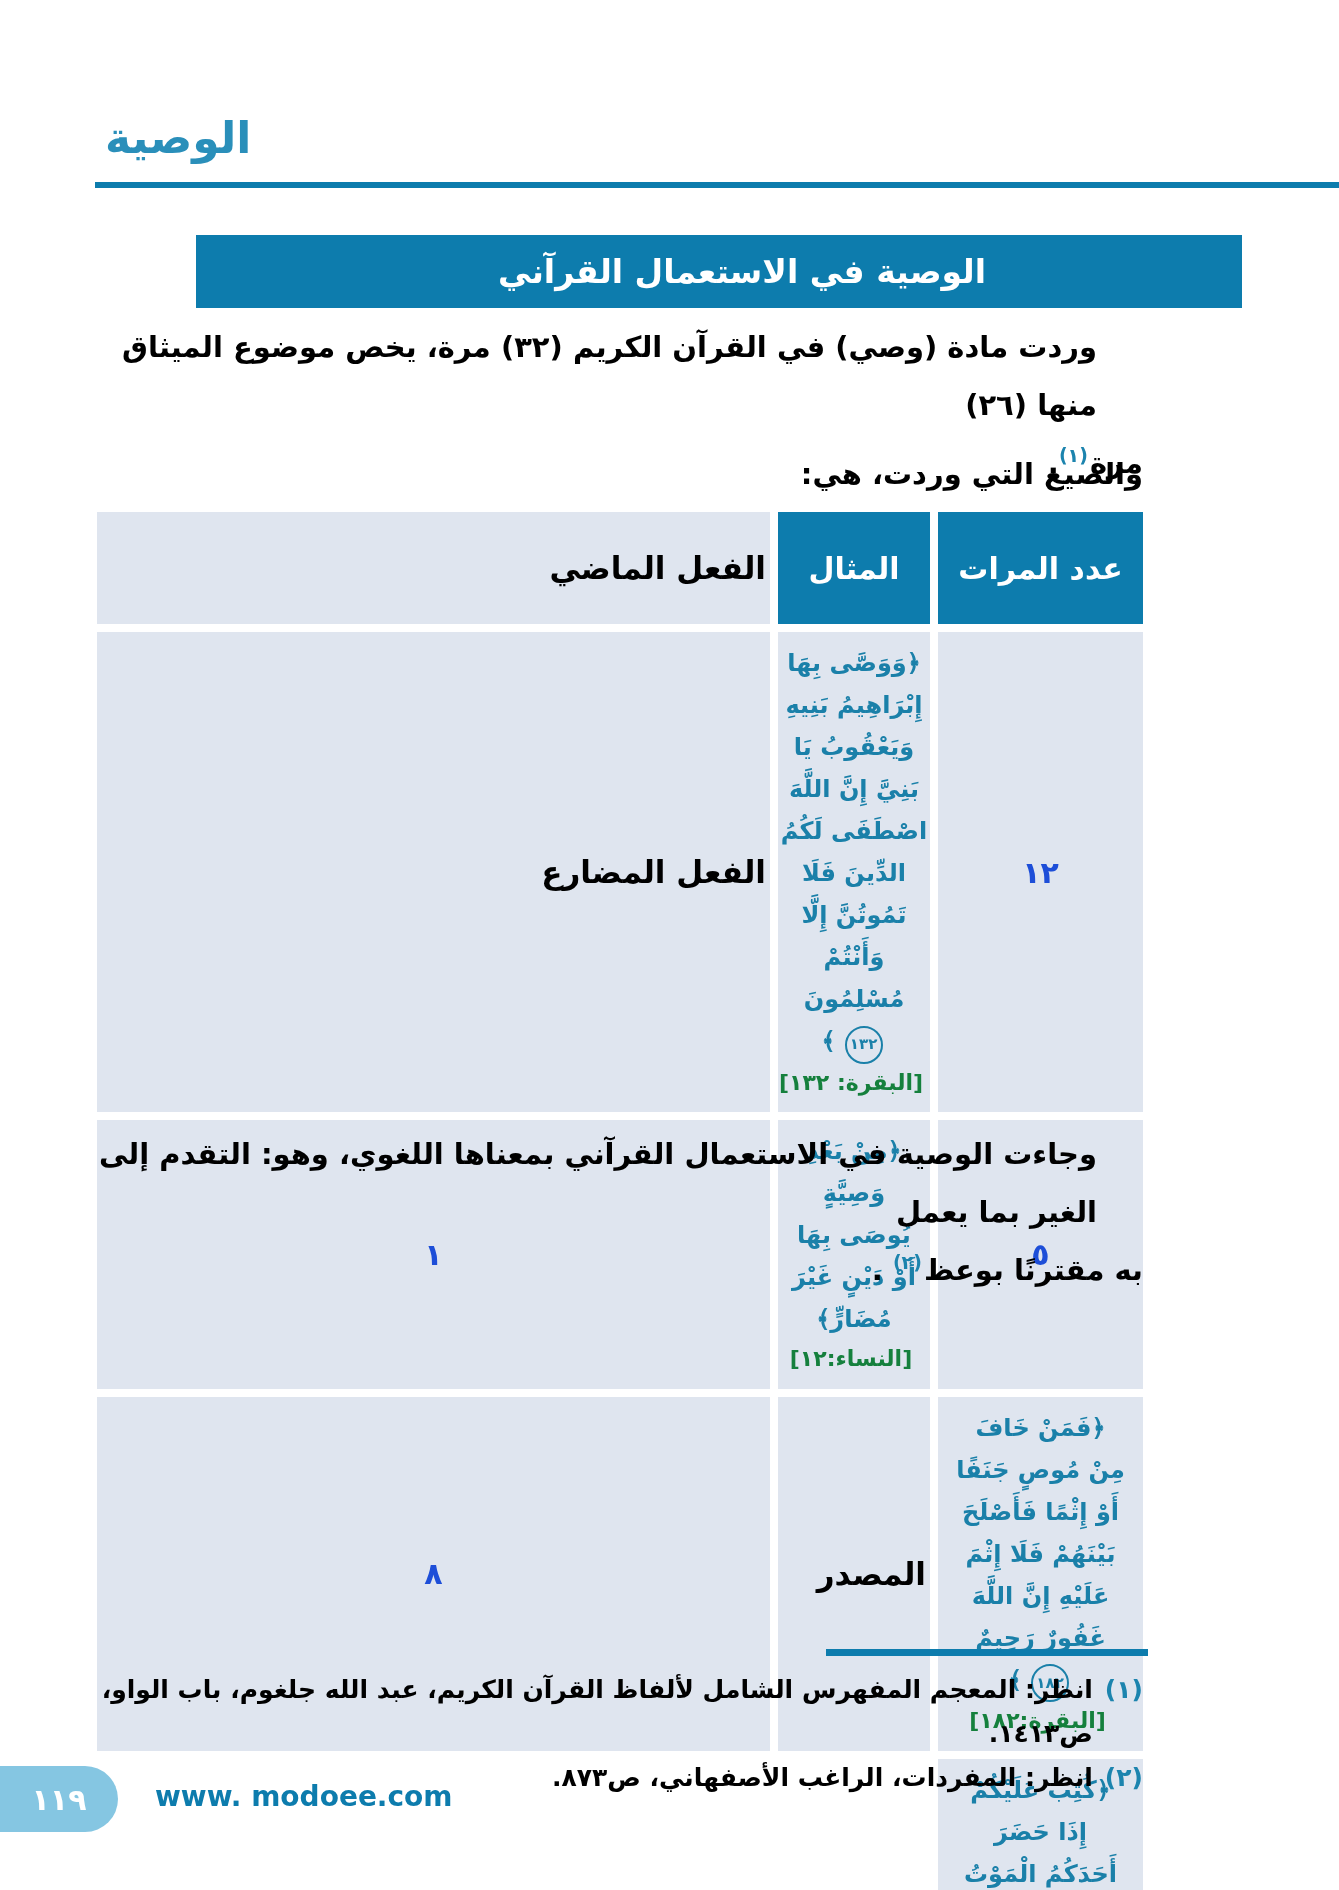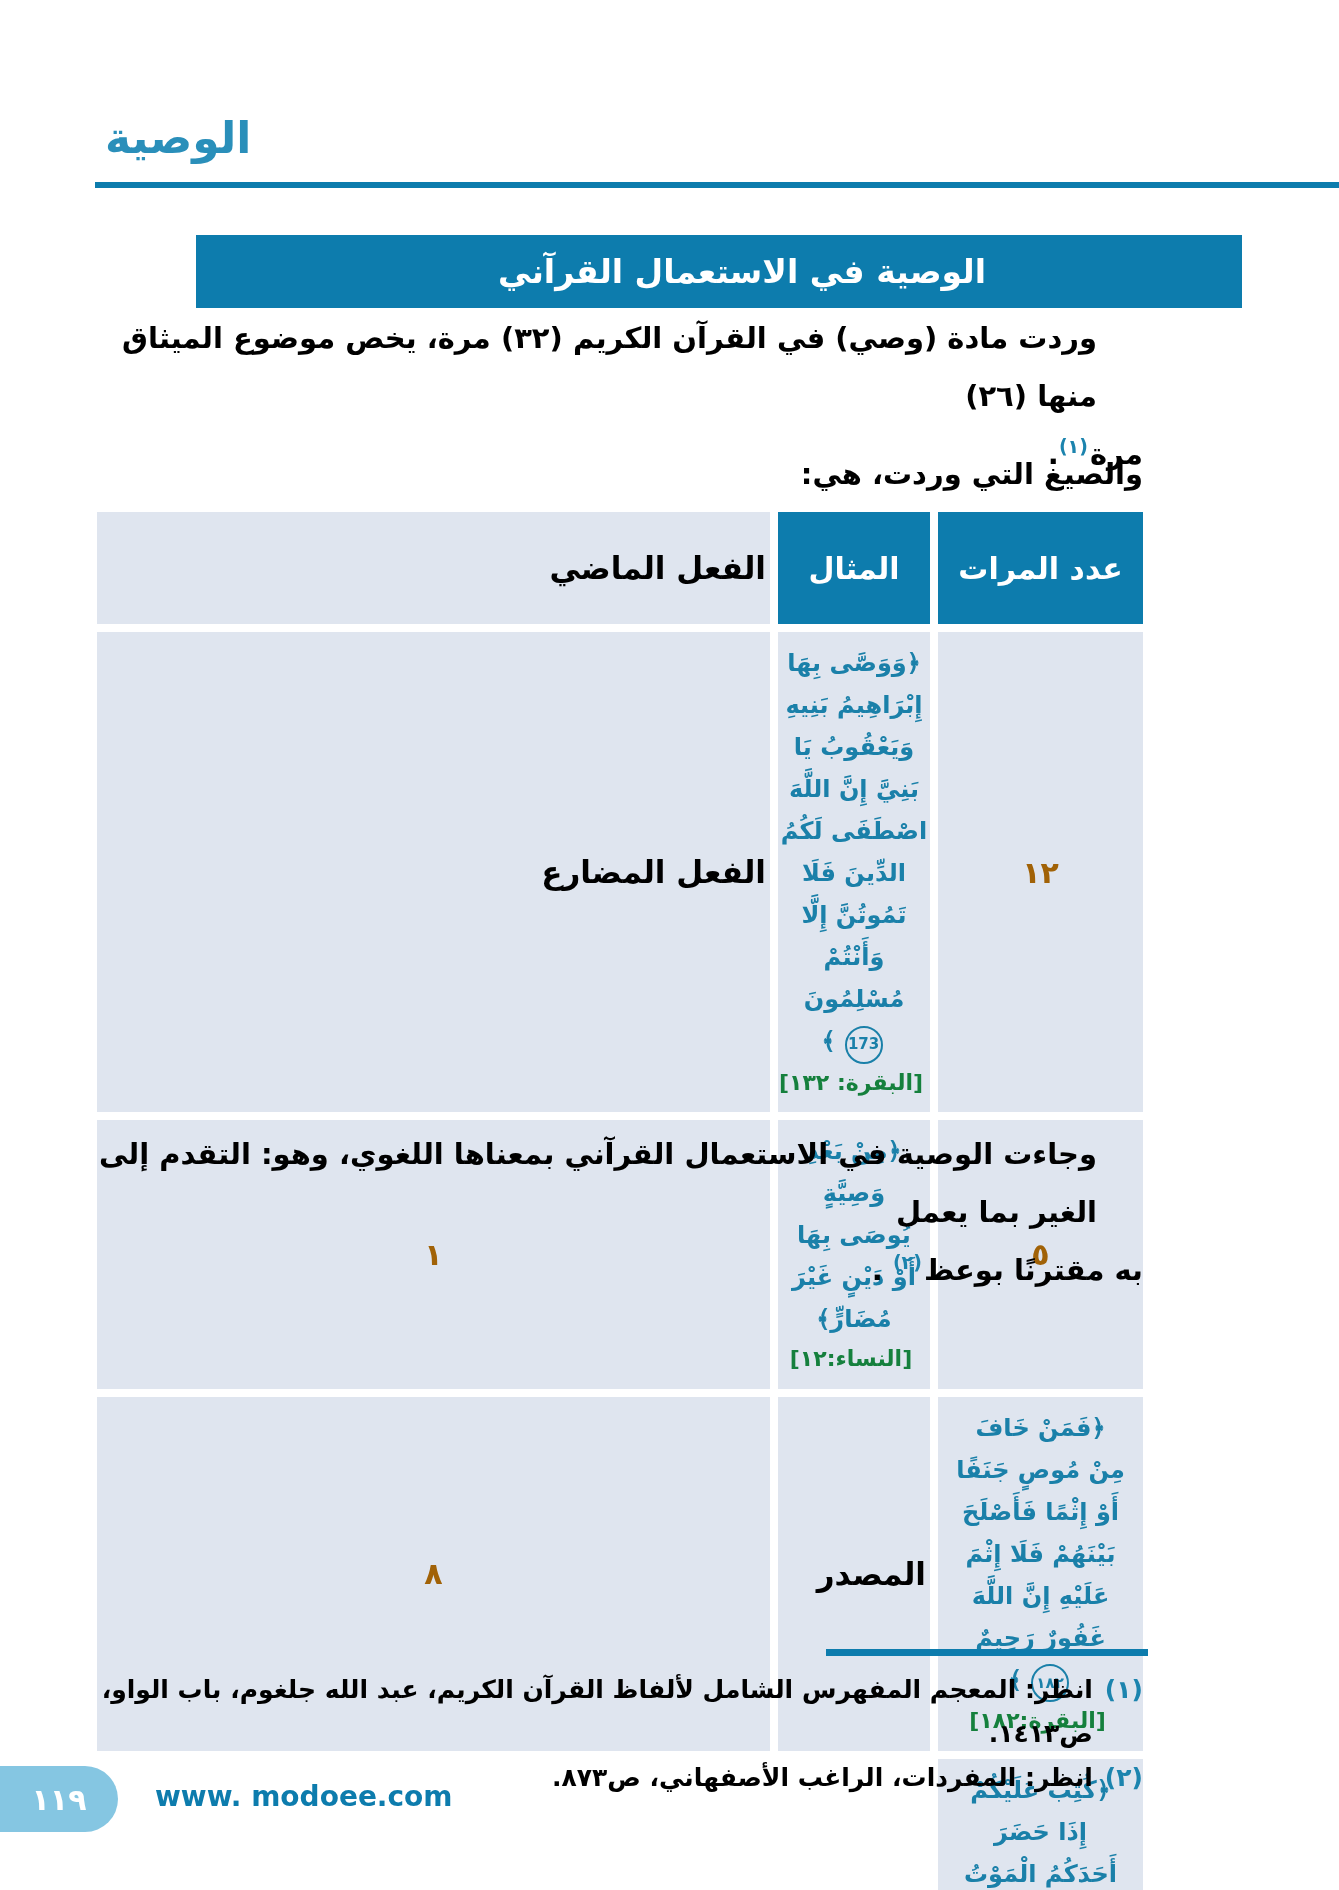--- a/index.html
+++ b/index.html
@@ -23,21 +23,21 @@
   }
   
   .banner{
     position:absolute;top:235px;left:196px;right:97px;height:73px;
     background:#0d7cad;color:#ffffff;
     display:flex;align-items:center;justify-content:center;
     font-size:33px;font-weight:bold;padding-left:46px;
   }
   
   .content{position:absolute;right:196px;left:97px;}
-  .intro{top:309px;}
+  .intro{top:318px;}
   .bodytext{
     color:#000;font-size:29px;font-weight:bold;line-height:58px;
     text-align:right;
   }
   .indent{padding-right:46px;}
   .fnref{
     color:#1c84ae;font-size:19px;font-weight:bold;
     vertical-align:super;line-height:0;margin-right:2px;
   }
   .forms-line{top:445px;}
@@ -61,21 +61,21 @@
     display:flex;align-items:center;
     min-height:112px;
   }
   .cell-form{
     justify-content:flex-start;
     padding-right:4px;
     font-size:31px;font-weight:bold;color:#000;
   }
   .cell-count{
     justify-content:center;
-    font-size:30px;font-weight:bold;color:#a16207;
+    font-size:30px;font-weight:bold;color:#1d4ed8;
   }
   .cell-verse{
     justify-content:center;
     padding:10px 18px;
     text-align:center;line-height:1.75;
   }
   .verse{color:#1a80a9;font-size:24px;font-weight:bold;}
   .ayah-medallion{
     display:inline-flex;align-items:center;justify-content:center;
     width:34px;height:34px;border:2px solid #1a80a9;border-radius:50%;
@@ -133,21 +133,21 @@
 
   <div class="content qtable">
     <div class="th">عدد المرات</div>
     <div class="th">المثال</div>
 
     <div class="cell cell-form">الفعل الماضي</div>
     <div class="cell cell-count">١٢</div>
     <div class="cell cell-verse">
       <div>
         <span class="verse">﴿وَوَصَّى بِهَا إِبْرَاهِيمُ بَنِيهِ وَيَعْقُوبُ يَا بَنِيَّ إِنَّ اللَّهَ اصْطَفَى لَكُمُ الدِّينَ فَلَا تَمُوتُنَّ إِلَّا وَأَنْتُمْ مُسْلِمُونَ</span>
-        <span class="ayah-medallion">173</span>
+        <span class="ayah-medallion">١٣٢</span>
         <span class="vclose">﴾</span>
         <span class="vref">[البقرة: ١٣٢]</span>
       </div>
     </div>
 
     <div class="cell cell-form">الفعل المضارع</div>
     <div class="cell cell-count">٥</div>
     <div class="cell cell-verse">
       <div>
         <span class="verse">﴿مِنْ بَعْدِ وَصِيَّةٍ يُوصَى بِهَا أَوْ دَيْنٍ غَيْرَ مُضَارٍّ﴾</span>

